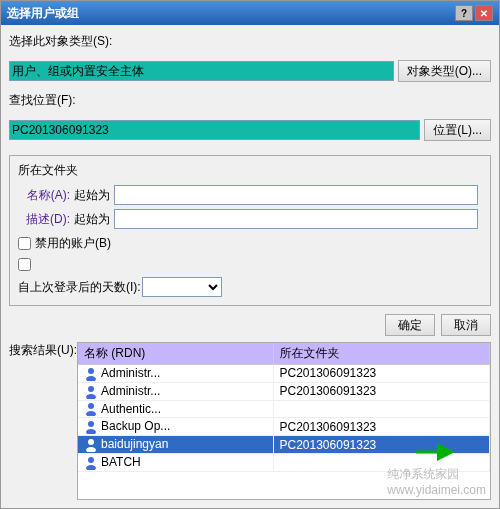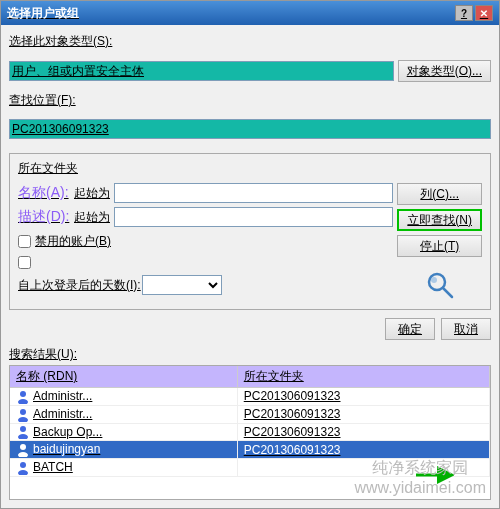--- a/index.html
+++ b/index.html
@@ -13,21 +13,20 @@
     }
 
     .window {
       width: 500px;
       height: 509px;
       background: #f0f0f0;
       border: 1px solid #999;
       box-shadow: 2px 2px 6px rgba(0,0,0,0.4);
       display: flex;
       flex-direction: column;
-      text-decoration: underline;
     }
 
     .title-bar {
       background: linear-gradient(to bottom, #4a90d9 0%, #2060b0 100%);
       height: 24px;
       display: flex;
       align-items: center;
       justify-content: space-between;
       padding: 0 6px;
       flex-shrink: 0;
@@ -146,24 +145,25 @@
       justify-content: flex-start;
     }
 
     .query-row {
       display: flex;
       align-items: center;
       gap: 4px;
     }
 
     .query-row-label {
-      font-size: 14px;
+      font-size: 12px;
       width: 52px;
-      color: #8b5cf6;
+      color: #4c1d95;
       white-space: nowrap;
+      text-align: right;
     }
 
     .query-row-prefix {
       font-size: 12px;
       width: 36px;
       color: #000;
     }
 
     .query-row-input {
       flex: 1;
@@ -206,21 +206,21 @@
       display: flex;
       justify-content: flex-end;
       gap: 6px;
       margin-top: 2px;
       flex-shrink: 0;
     }
 
     .results-section {
       flex: 1;
       display: flex;
-      flex-direction: column;
+      flex-direction: row;
       overflow: hidden;
       min-height: 0;
     }
 
     .results-label {
       font-size: 12px;
       margin-bottom: 2px;
     }
 
     .results-table-container {
@@ -282,20 +282,21 @@
     <div class="form-row">
       <input class="text-input" type="text" style="flex: 1 1 0%;" value="用户、组或内置安全主体">
       <button class="btn">对象类型(O)...</button>
     </div>
 
     <div class="form-row">
       <span class="form-label">查找位置(F):</span>
     </div>
     <div class="form-row">
       <input class="text-input" type="text" style="flex: 1 1 0%;" value="PC201306091323">
+      <button class="btn">位置(L)...</button>
     </div>
 
     <div class="group-box">
       <div class="group-box-title">所在文件夹</div>
       <div class="general-query-grid">
         <div class="query-fields">
 
           <div class="query-row">
             <span class="query-row-label">名称(A):</span>
             <span class="query-row-prefix">起始为</span>
@@ -317,33 +318,20 @@
           </div>
 
           <div class="combo-row">
             <span class="combo-label">自上次登录后的天数(I):</span>
             <select class="combo-select">
               <option value=""></option>
             </select>
           </div>
         </div>
 
-        <div class="query-buttons">
-          <button class="btn">列(C)...</button>
-          <button class="btn btn-highlighted">立即查找(N)</button>
-          <button class="btn">停止(T)</button>
-
-          <div style="margin-top:8px; display:flex; justify-content:center;">
-            <svg width="32" height="32" viewBox="0 0 32 32">
-              <circle cx="13" cy="13" r="8" fill="none" stroke="#4080c0" stroke-width="2.5"></circle>
-              <line x1="19" y1="19" x2="28" y2="28" stroke="#4080c0" stroke-width="2.5" stroke-linecap="round"></line>
-              <circle cx="10" cy="11" r="3" fill="#80b0e0" opacity="0.6"></circle>
-            </svg>
-          </div>
-        </div>
       </div>
     </div>
 
     <div class="bottom-buttons">
       <button class="btn" style="min-width:50px;">确定</button>
       <button class="btn" style="min-width:50px;text-align:center;">取消</button>
     </div>
 
     <div class="results-section">
       <div class="results-label">搜索结果(U):</div>
@@ -367,20 +355,27 @@
                 <td><span style="display: inline-block; width: 14px; height: 14px; margin-right: 3px; vertical-align: middle;"><svg width="14" height="14" viewBox="0 0 14 14">
                       <circle cx="7" cy="4" r="3" fill="#4169e1"></circle>
                       <ellipse cx="7" cy="12" rx="5" ry="3" fill="#4169e1"></ellipse>
                     </svg></span><span>Administr...</span></td>
                 <td>PC201306091323</td>
               </tr>
               <tr>
                 <td><span style="display: inline-block; width: 14px; height: 14px; margin-right: 3px; vertical-align: middle;"><svg width="14" height="14" viewBox="0 0 14 14">
                       <circle cx="7" cy="4" r="3" fill="#4169e1"></circle>
                       <ellipse cx="7" cy="12" rx="5" ry="3" fill="#4169e1"></ellipse>
+                    </svg></span><span>Authentic...</span></td>
+                <td></td>
+              </tr>
+              <tr>
+                <td><span style="display: inline-block; width: 14px; height: 14px; margin-right: 3px; vertical-align: middle;"><svg width="14" height="14" viewBox="0 0 14 14">
+                      <circle cx="7" cy="4" r="3" fill="#4169e1"></circle>
+                      <ellipse cx="7" cy="12" rx="5" ry="3" fill="#4169e1"></ellipse>
                     </svg></span><span>Backup Op...</span></td>
                 <td>PC201306091323</td>
               </tr>
               <tr class="selected">
                 <td><span style="display: inline-block; width: 14px; height: 14px; margin-right: 3px; vertical-align: middle;"><svg width="14" height="14" viewBox="0 0 14 14">
                       <circle cx="7" cy="4" r="3" fill="white"></circle>
                       <ellipse cx="7" cy="12" rx="5" ry="3" fill="white"></ellipse>
                     </svg></span><span>baidujingyan</span></td>
                 <td>PC201306091323</td>
               </tr>
@@ -398,21 +393,21 @@
           <svg width="40" height="22" viewBox="0 0 40 22">
             <defs>
               <marker id="ah" markerWidth="6" markerHeight="6" refX="3" refY="3" orient="auto">
                 <path d="M0,0 L6,3 L0,6 Z" fill="#00b000"></path>
               </marker>
             </defs>
             <line x1="2" y1="11" x2="32" y2="11" stroke="#00b000" stroke-width="3" marker-end="url(#ah)"></line>
           </svg>
         </div>
 
-        <div style="position:absolute; bottom:2px; right:4px; font-size:16px; color:#bbb; pointer-events:none;text-align:center;">
+        <div style="position:absolute; bottom:2px; right:4px; font-size:12px; color:#bbb; pointer-events:none;">
           <span>纯净系统家园</span>
           <br>
           <span>www.yidaimei.com</span>
         </div>
       </div>
     </div>
 
   </div>
 </div>
 

